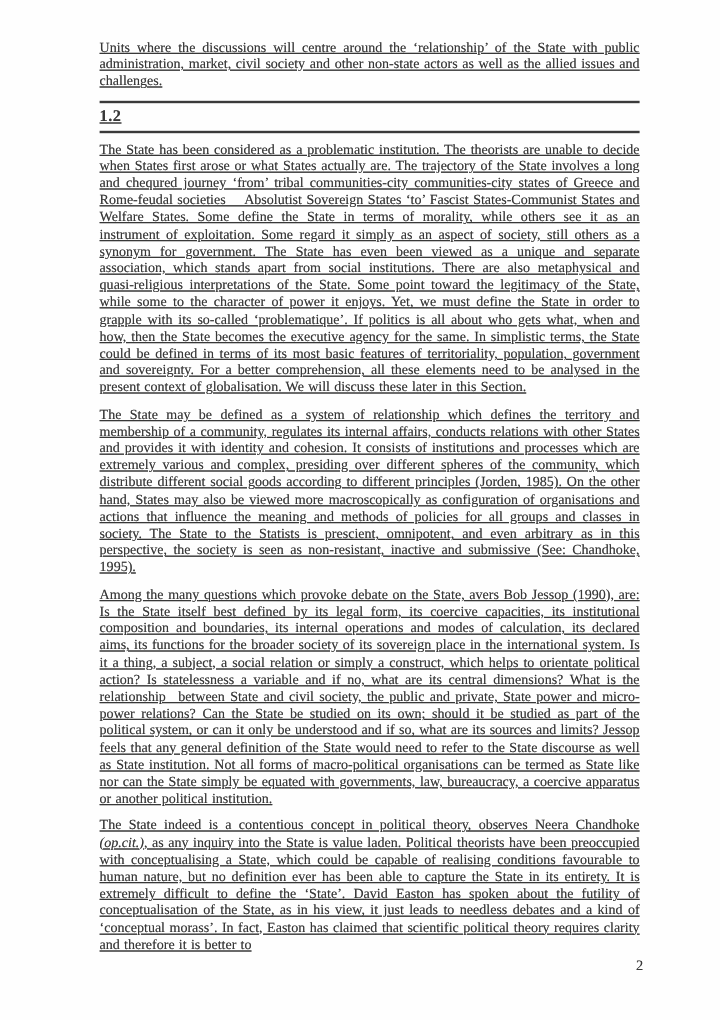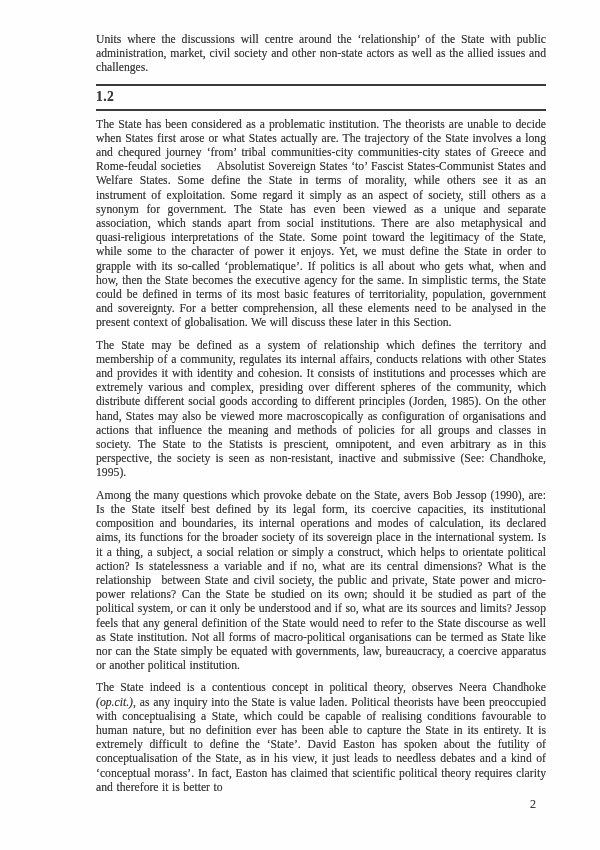--- a/index.html
+++ b/index.html
@@ -11,24 +11,25 @@
     position: relative;
     width: 600px;
     height: 850px;
     background: #fefefe;
     font-family: "Liberation Serif", "DejaVu Serif", serif;
     color: #383838;
     overflow: hidden;
   }
   .content {
     position: absolute;
-    left: 96px;
+    left: 83px;
     top: 33px;
     width: 450px;
     text-shadow: 0 0 0.5px rgba(45,45,45,0.55);
+    text-decoration: underline;
   }
   p.body-text {
     font-size: 11.7px;
     line-height: 14.2px;
     text-align: justify;
     margin: 0 0 8px 0;
     word-spacing: 0.05em;
   }
   .heading-block {
     border-top: 2px solid #3a3a3a;

